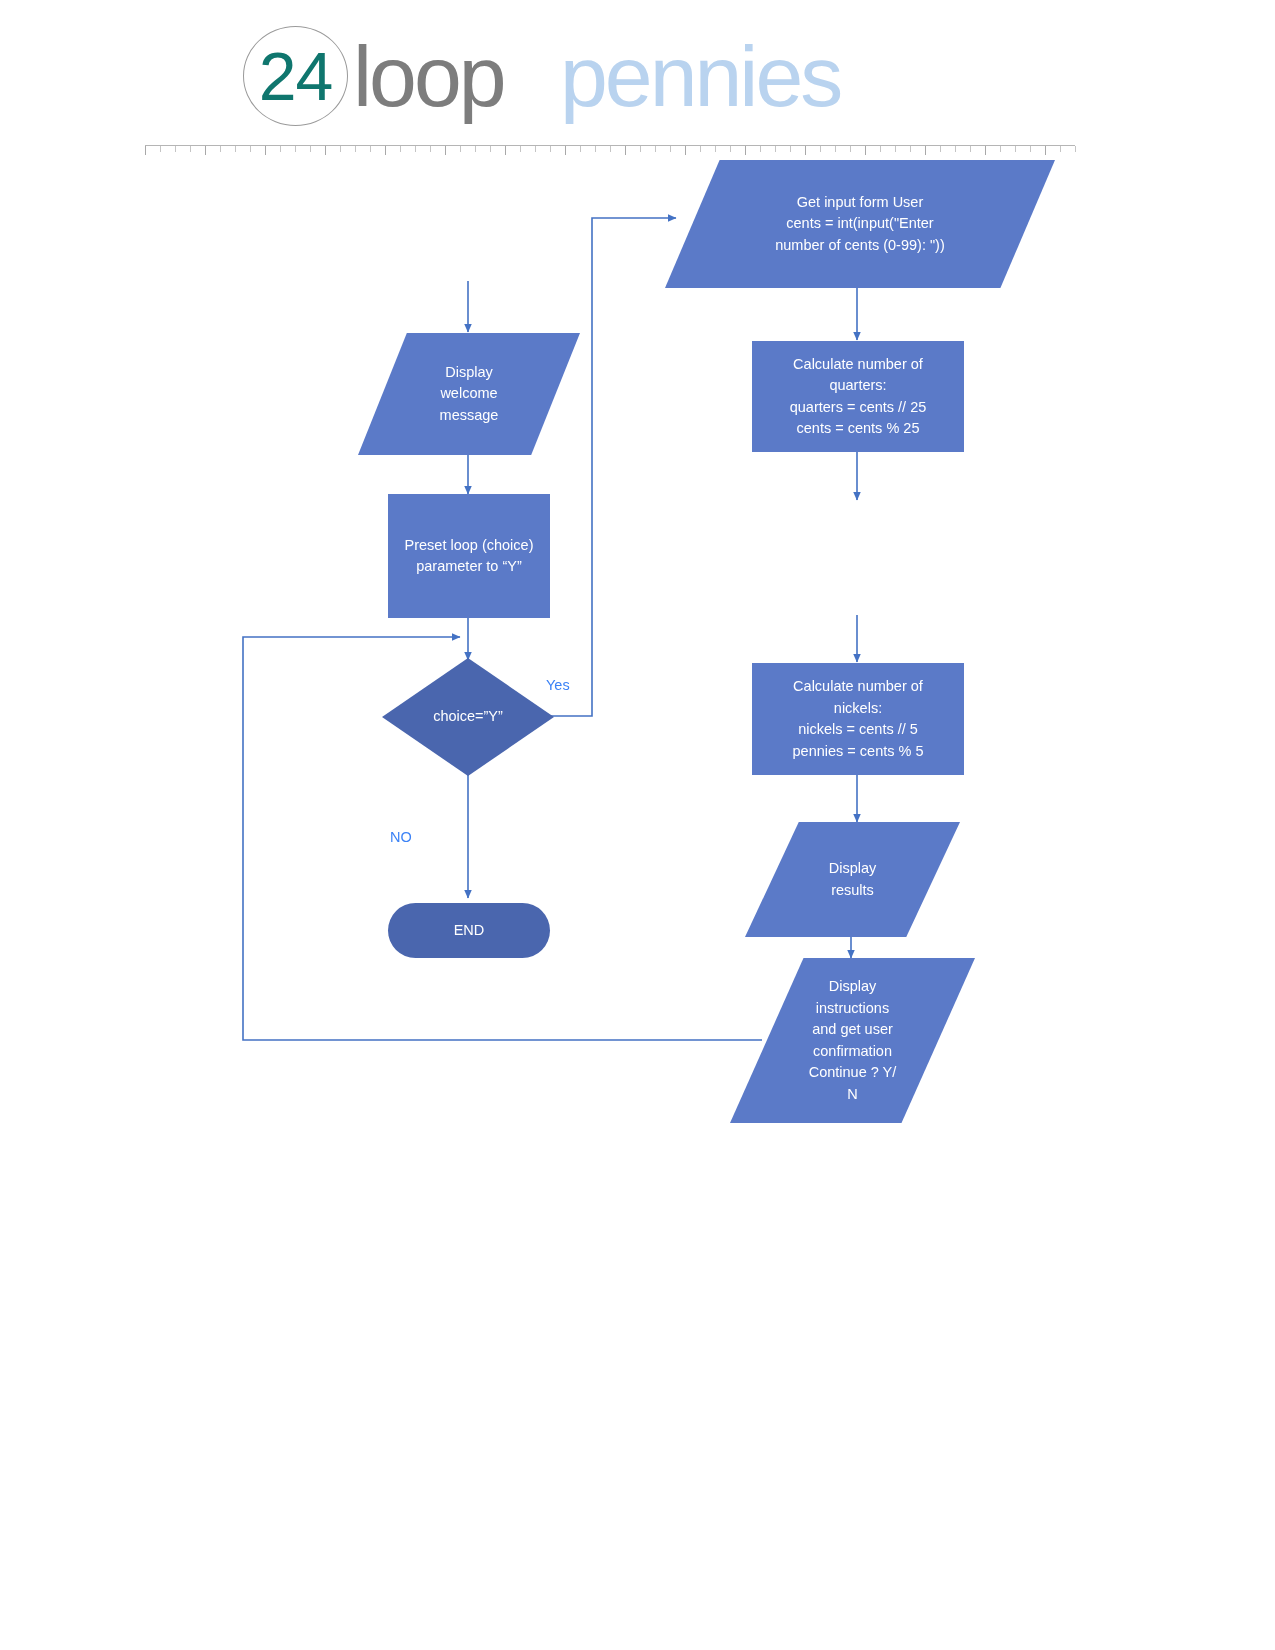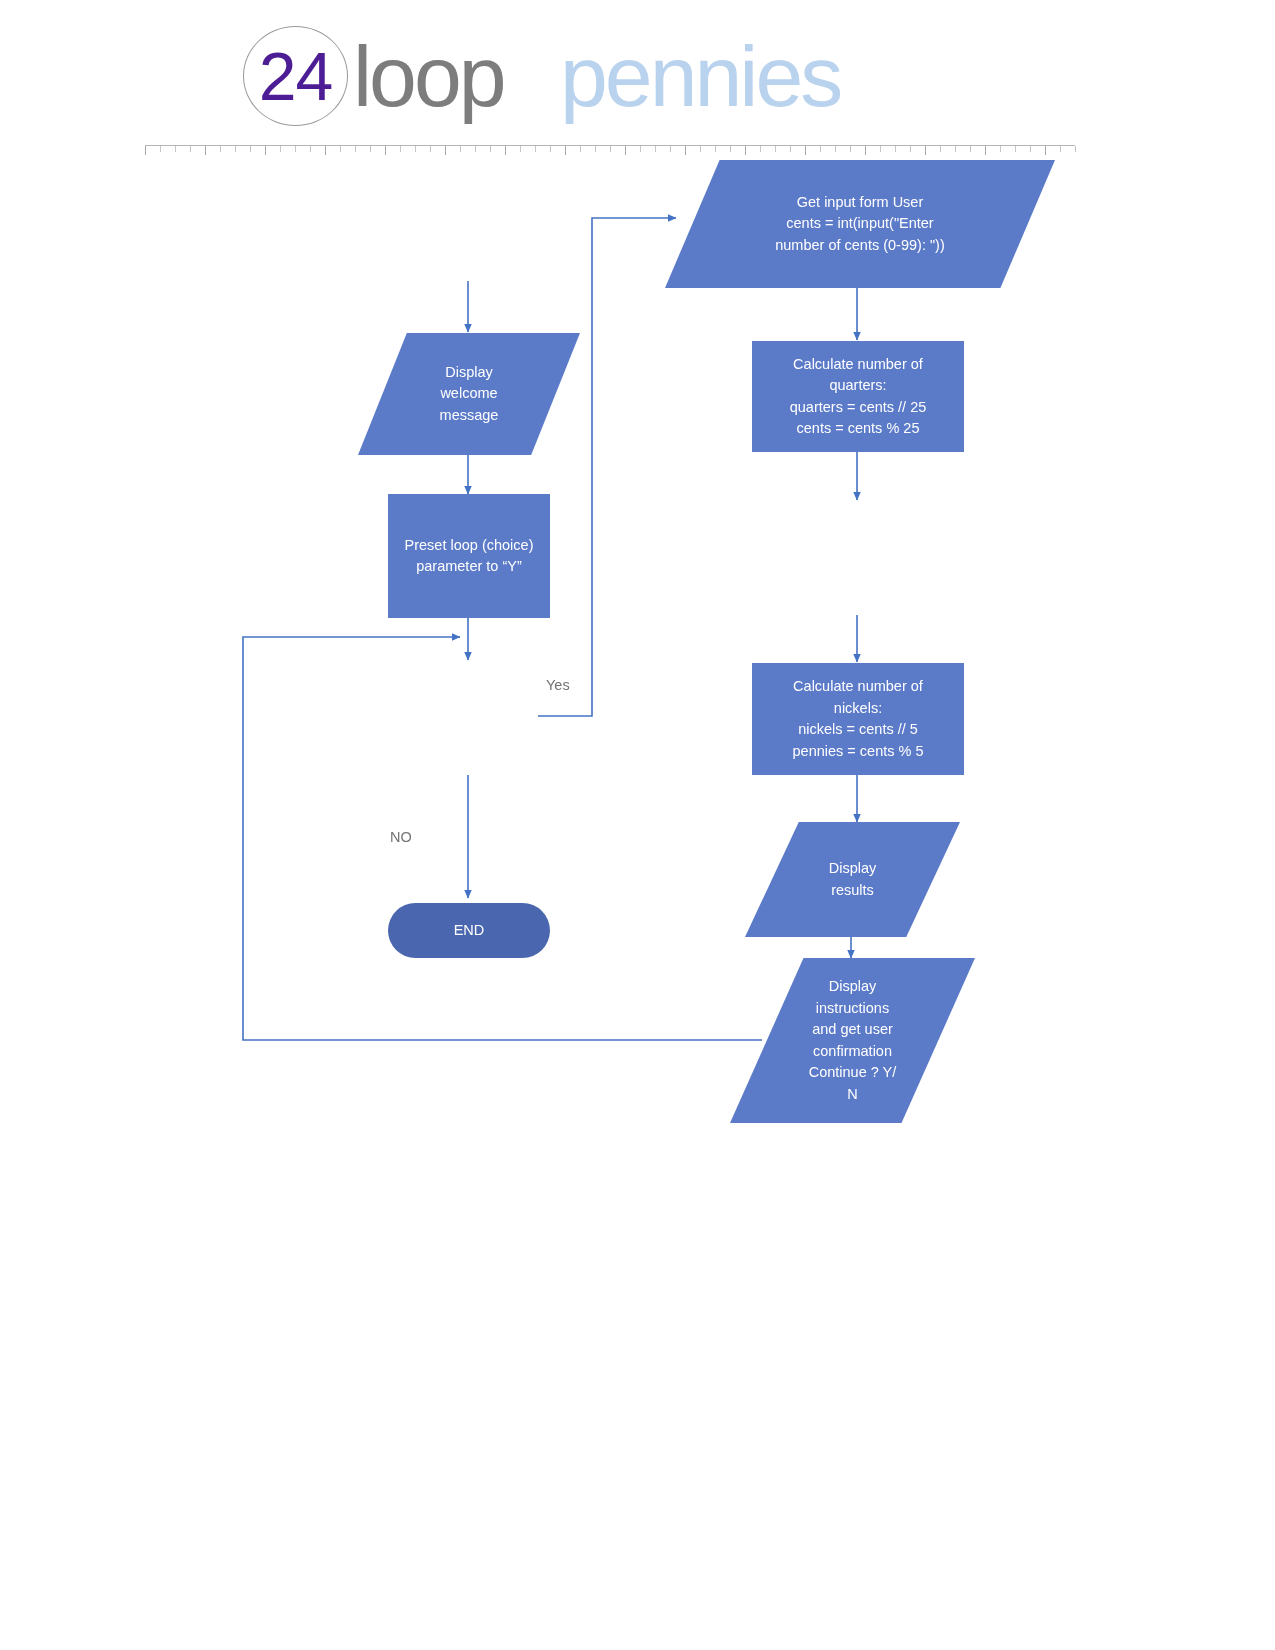--- a/index.html
+++ b/index.html
@@ -41,21 +41,21 @@
     box-sizing: border-box;
   }
   #logo-24 {
     position: absolute;
     left: 10px;
     top: 6px;
     width: 85px;
     text-align: center;
     font-size: 68px;
     line-height: 88px;
-    color: #4c1d95;
+    color: #0f766e;
     font-family: "Liberation Sans", sans-serif;
     letter-spacing: -1px;
   }
   #logo-hour {
     position: absolute;
     left: 110px;
     top: 4px;
     font-size: 86px;
     line-height: 92px;
     color: #7d7d7d;
@@ -140,21 +140,21 @@
     clip-path: polygon(50% 0%, 100% 50%, 50% 100%, 0% 50%);
   }
   .node .txt {
     position: relative;
     z-index: 3;
     padding: 0 6px;
     white-space: pre-line;
   }
   .edge-label {
     position: absolute;
-    color: #737373;
+    color: #3b82f6;
     font-family: "Liberation Sans", sans-serif;
     font-size: 14.5px;
     z-index: 3;
   }
 </style>
 </head>
 <body>
 
 <div id="header">
   <div id="logo-wrap">
@@ -270,20 +270,24 @@
     <span class="txt">Display
 welcome
 message</span>
   </div>
 
   <div class="node process" style="left:388px; top:494px; width:162px; height:124px;">
     <span class="txt">Preset loop (choice)
 parameter to “Y”</span>
   </div>
 
+  <div class="node decision" style="left:382px; top:658px; width:172px; height:118px;">
+    <div class="diamond-shape"></div>
+    <span class="txt">choice=”Y”</span>
+  </div>
 
   <div class="edge-label" style="left:546px; top:677px;">Yes</div>
   <div class="edge-label" style="left:390px; top:829px;">NO</div>
 
   <div class="node terminator" style="left:388px; top:903px; width:162px; height:55px;text-align:right;">
     <span class="txt">END</span>
   </div>
 
   <div class="node io" style="left:665px; top:160px; width:390px; height:128px;
               clip-path: polygon(14% 0%, 100% 0%, 86% 100%, 0% 100%);">

